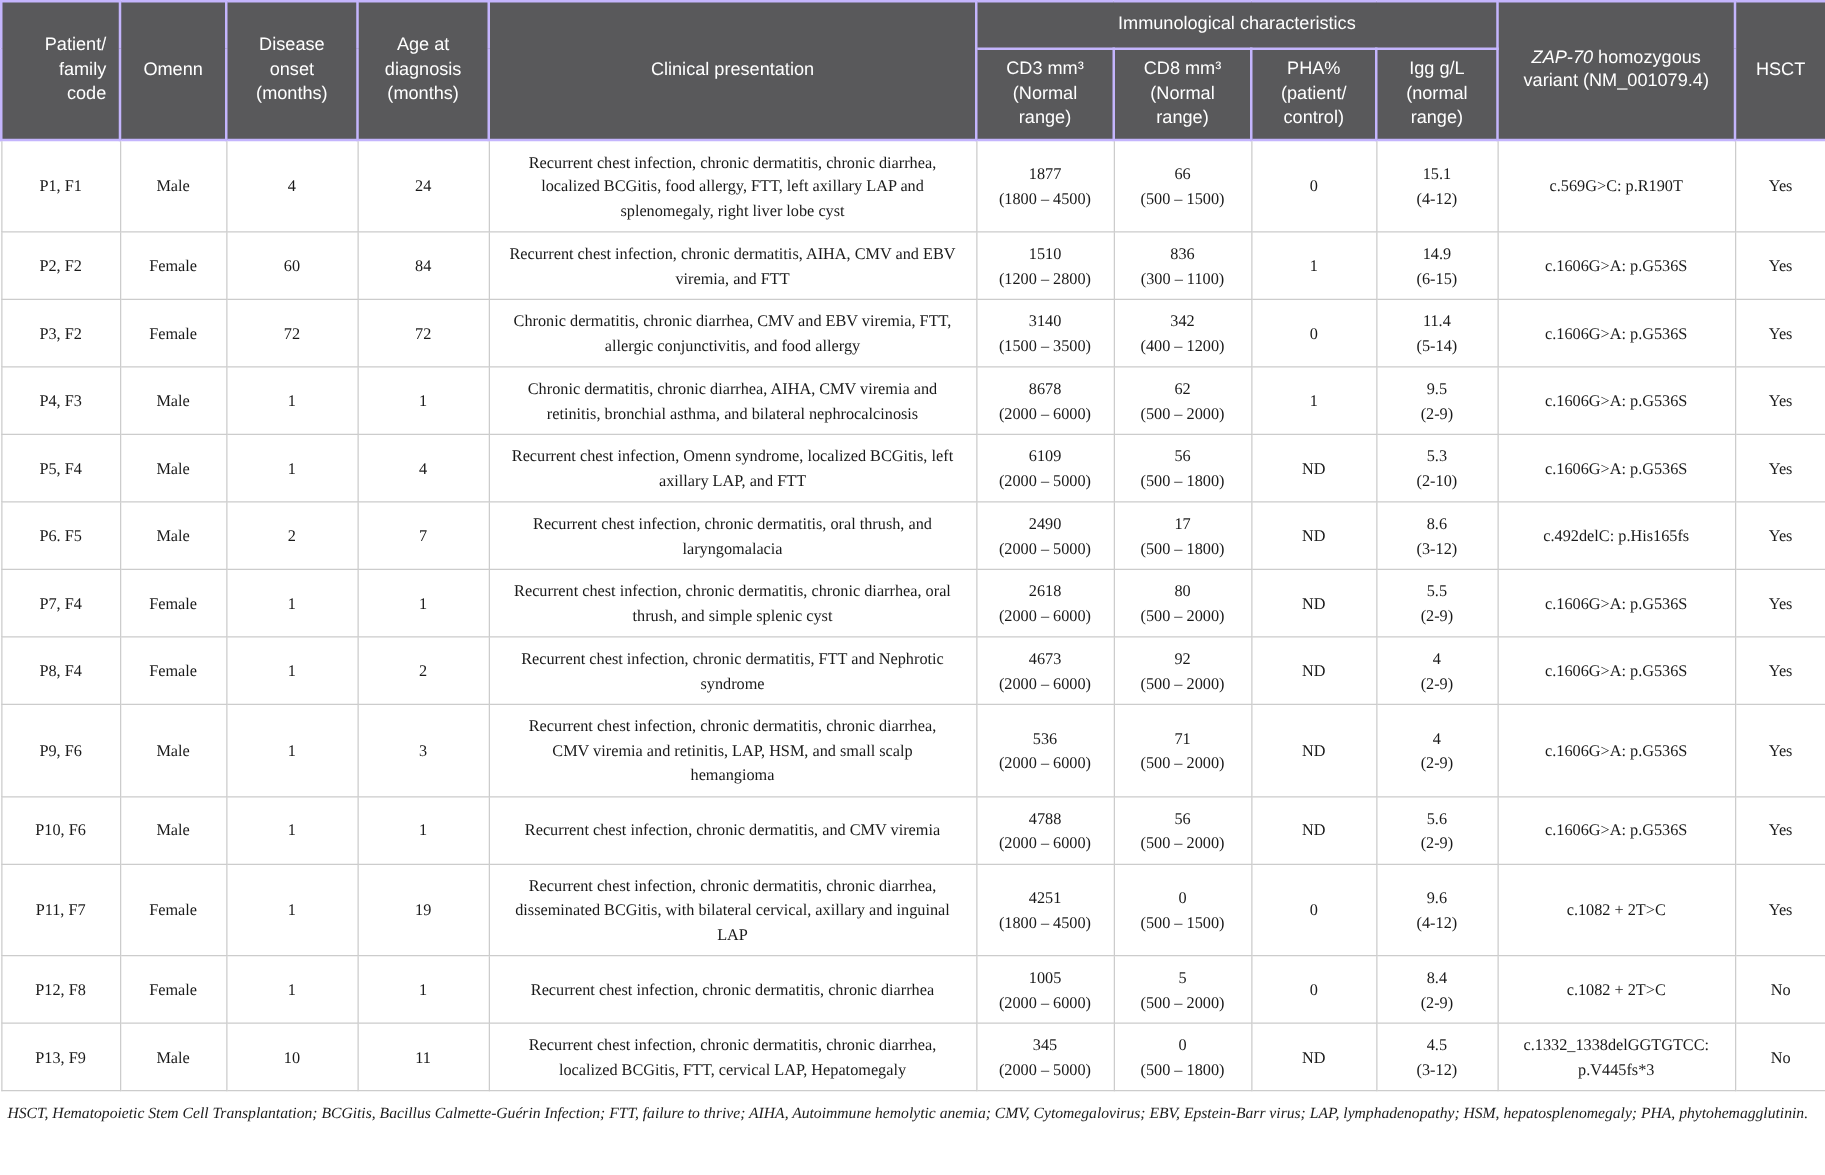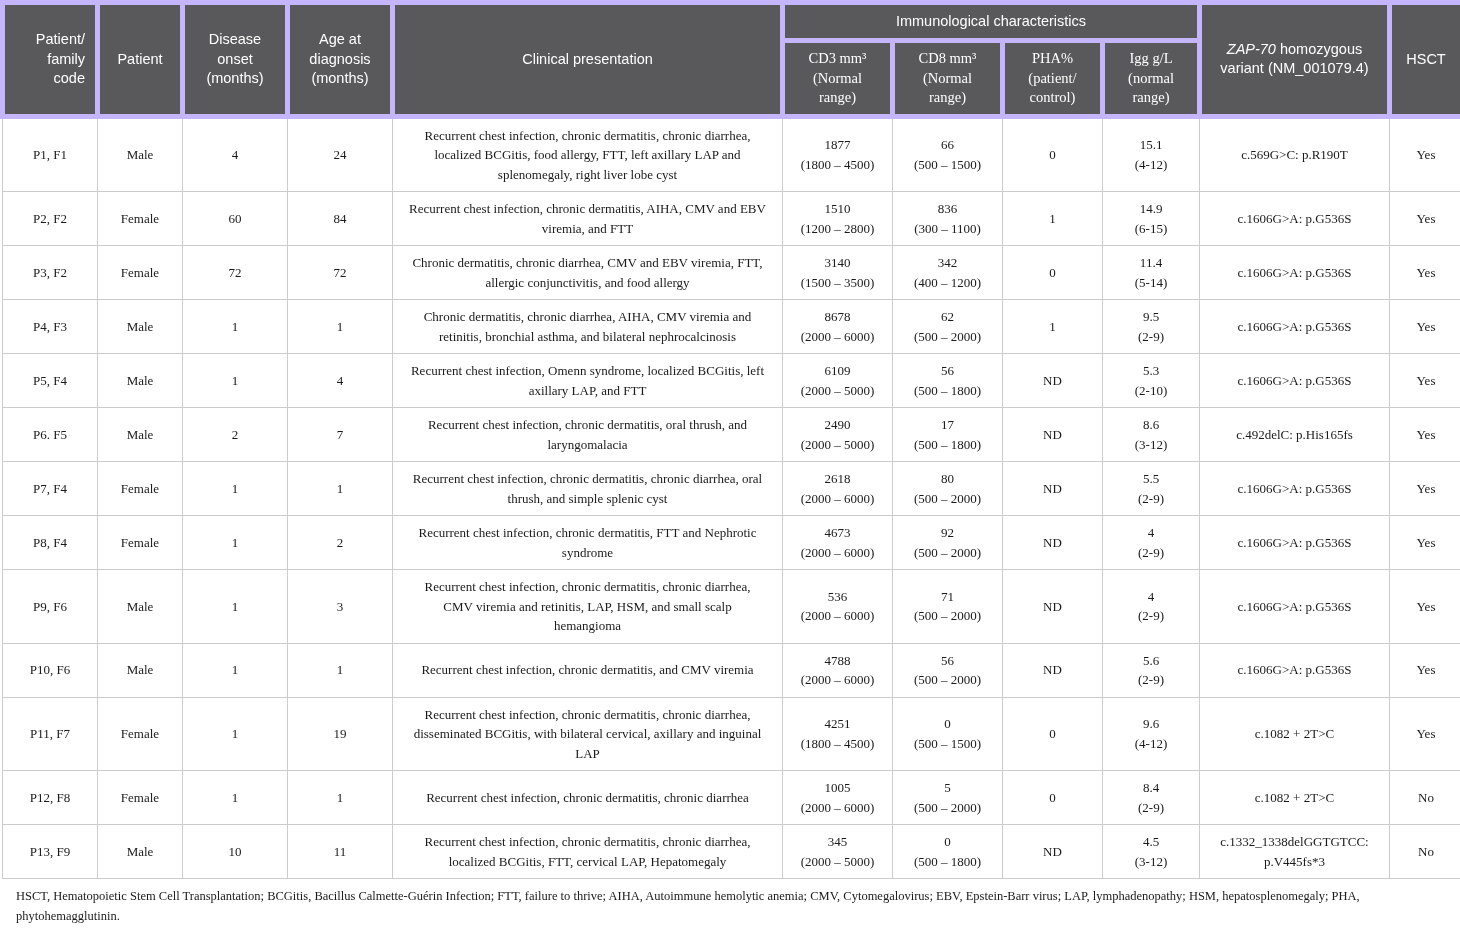--- a/index.html
+++ b/index.html
@@ -19,45 +19,46 @@
   thead th {
     background: #59595b;
     color: #ffffff;
     font-family: "Liberation Sans", "DejaVu Sans", sans-serif;
     font-weight: 400;
     font-size: 14.5px;
     line-height: 1.35;
     text-align: center;
     vertical-align: middle;
     padding: 6px 10px;
-    border: 5px solid #c4b5fd;
+    border: 2px solid #c4b5fd;
   }
   thead th.patient-th {
     text-align: right;
     padding-left: 14px;
   }
   thead th.immuno-th { height: 38px; }
-  thead tr.sub-row th { height: 60px; font-family: Liberation Serif, serif; }
+  thead tr.sub-row th { height: 60px; }
   .gene-italic { font-style: italic; }
   tbody td {
     border: 1px solid #cccccc;
     text-align: center;
     vertical-align: middle;
     padding: 7px 10px;
     font-size: 13px;
     line-height: 1.5;
     background: #ffffff;
   }
   tbody td.clinical-cell { padding: 7px 16px; }
   .range-line { display: block; }
   .footnote {
     font-size: 12.5px;
     line-height: 1.55;
-    padding: 8px 8px 0 16px;
+    padding: 8px 8px 0 6px;
     color: #1a1a1a;
+    font-style: italic;
   }
 </style>
 </head>
 <body>
 
 <table>
   <colgroup>
     <col style="width:95px">
     <col style="width:85px">
     <col style="width:105px">
@@ -66,21 +67,21 @@
     <col style="width:110px">
     <col style="width:110px">
     <col style="width:100px">
     <col style="width:97px">
     <col style="width:190px">
     <col style="width:73px">
   </colgroup>
   <thead>
     <tr class="top-row">
       <th rowspan="2" class="patient-th">Patient/ family code</th>
-      <th rowspan="2">Patient</th>
+      <th rowspan="2">Omenn</th>
       <th rowspan="2">Disease onset (months)</th>
       <th rowspan="2">Age at diagnosis (months)</th>
       <th rowspan="2">Clinical presentation</th>
       <th colspan="4" class="immuno-th">Immunological characteristics</th>
       <th rowspan="2"><span class="gene-italic">ZAP-70</span> <span>homozygous variant (NM_001079.4)</span></th>
       <th rowspan="2">HSCT</th>
     </tr>
     <tr class="sub-row">
       <th>CD3 mm³ (Normal range)</th>
       <th>CD8 mm³ (Normal range)</th>

